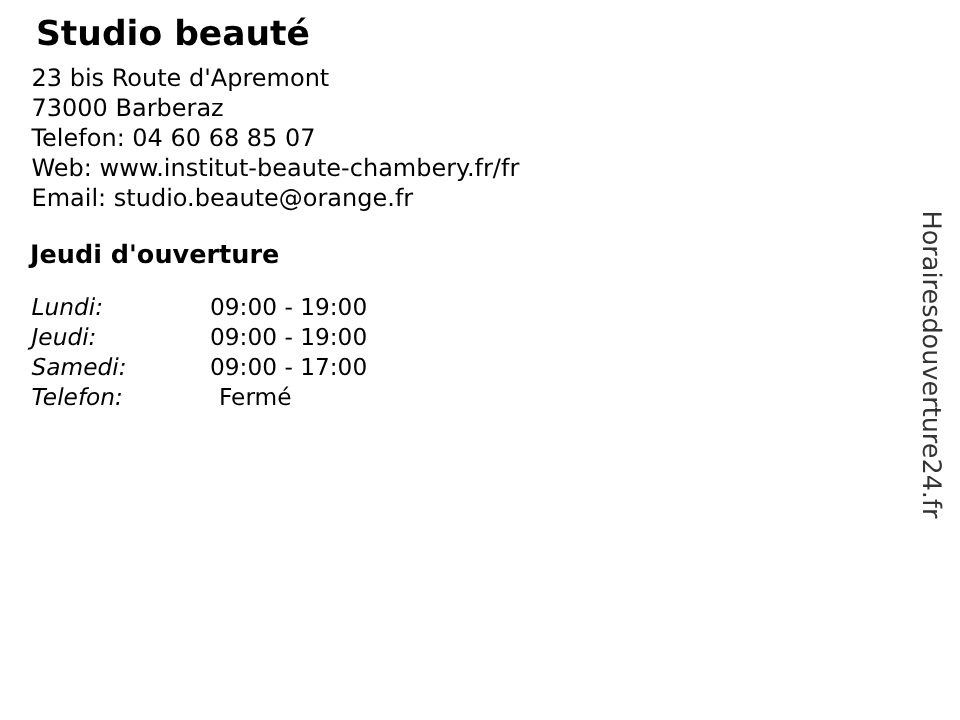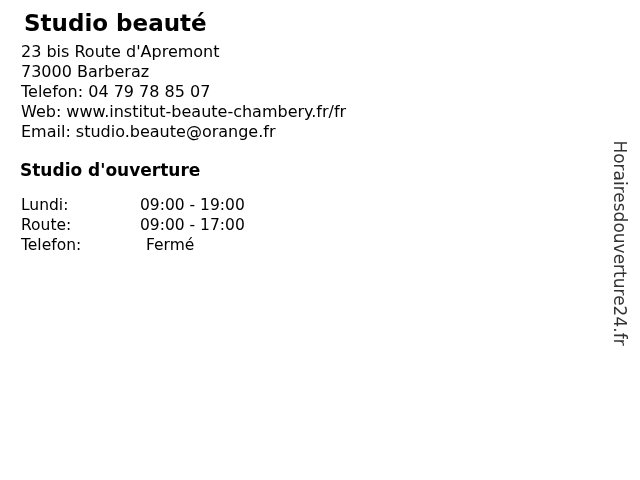--- a/index.html
+++ b/index.html
@@ -50,20 +50,21 @@
     position: absolute;
     left: 21px;
     top: 195px;
     font-size: 15.5px;
     line-height: 20px;
   }
   .hours .row { white-space: nowrap; }
   .hours .day {
     display: inline-block;
     width: 119px;
+    font-style: italic;
   }
   .hours .val { display: inline-block; }
   .hours .val.closed { padding-left: 6px; }
   .watermark {
     position: absolute;
     left: 620px;
     top: 243px;
     transform: translate(-50%, -50%) rotate(90deg);
     font-size: 17px;
     color: #333333;
@@ -73,33 +74,36 @@
 </head>
 <body>
 
 <div class="page">
 
   <h1 class="title">Studio beauté</h1>
 
   <div class="contact">
     <div class="line">23 bis Route d'Apremont</div>
     <div class="line">73000 Barberaz</div>
-    <div class="line">Telefon: 04 79 78 85 07</div>
+    <div class="line">Telefon: 04 60 68 85 07</div>
     <div class="line">Web: www.institut-beaute-chambery.fr/fr</div>
     <div class="line">Email: studio.beaute@orange.fr</div>
   </div>
 
-  <h2 class="hours-heading">Studio d'ouverture</h2>
+  <h2 class="hours-heading">Jeudi d'ouverture</h2>
 
   <div class="hours">
     <div class="row">
       <span class="day">Lundi:</span><span class="val">09:00 - 19:00</span>
     </div>
     <div class="row">
-      <span class="day">Route:</span><span class="val">09:00 - 17:00</span>
+      <span class="day">Jeudi:</span><span class="val">09:00 - 19:00</span>
+    </div>
+    <div class="row">
+      <span class="day">Samedi:</span><span class="val">09:00 - 17:00</span>
     </div>
     <div class="row">
       <span class="day">Telefon:</span><span class="val closed">Fermé</span>
     </div>
   </div>
 
   <div class="watermark">Horairesdouverture24.fr</div>
 
 </div>
 

